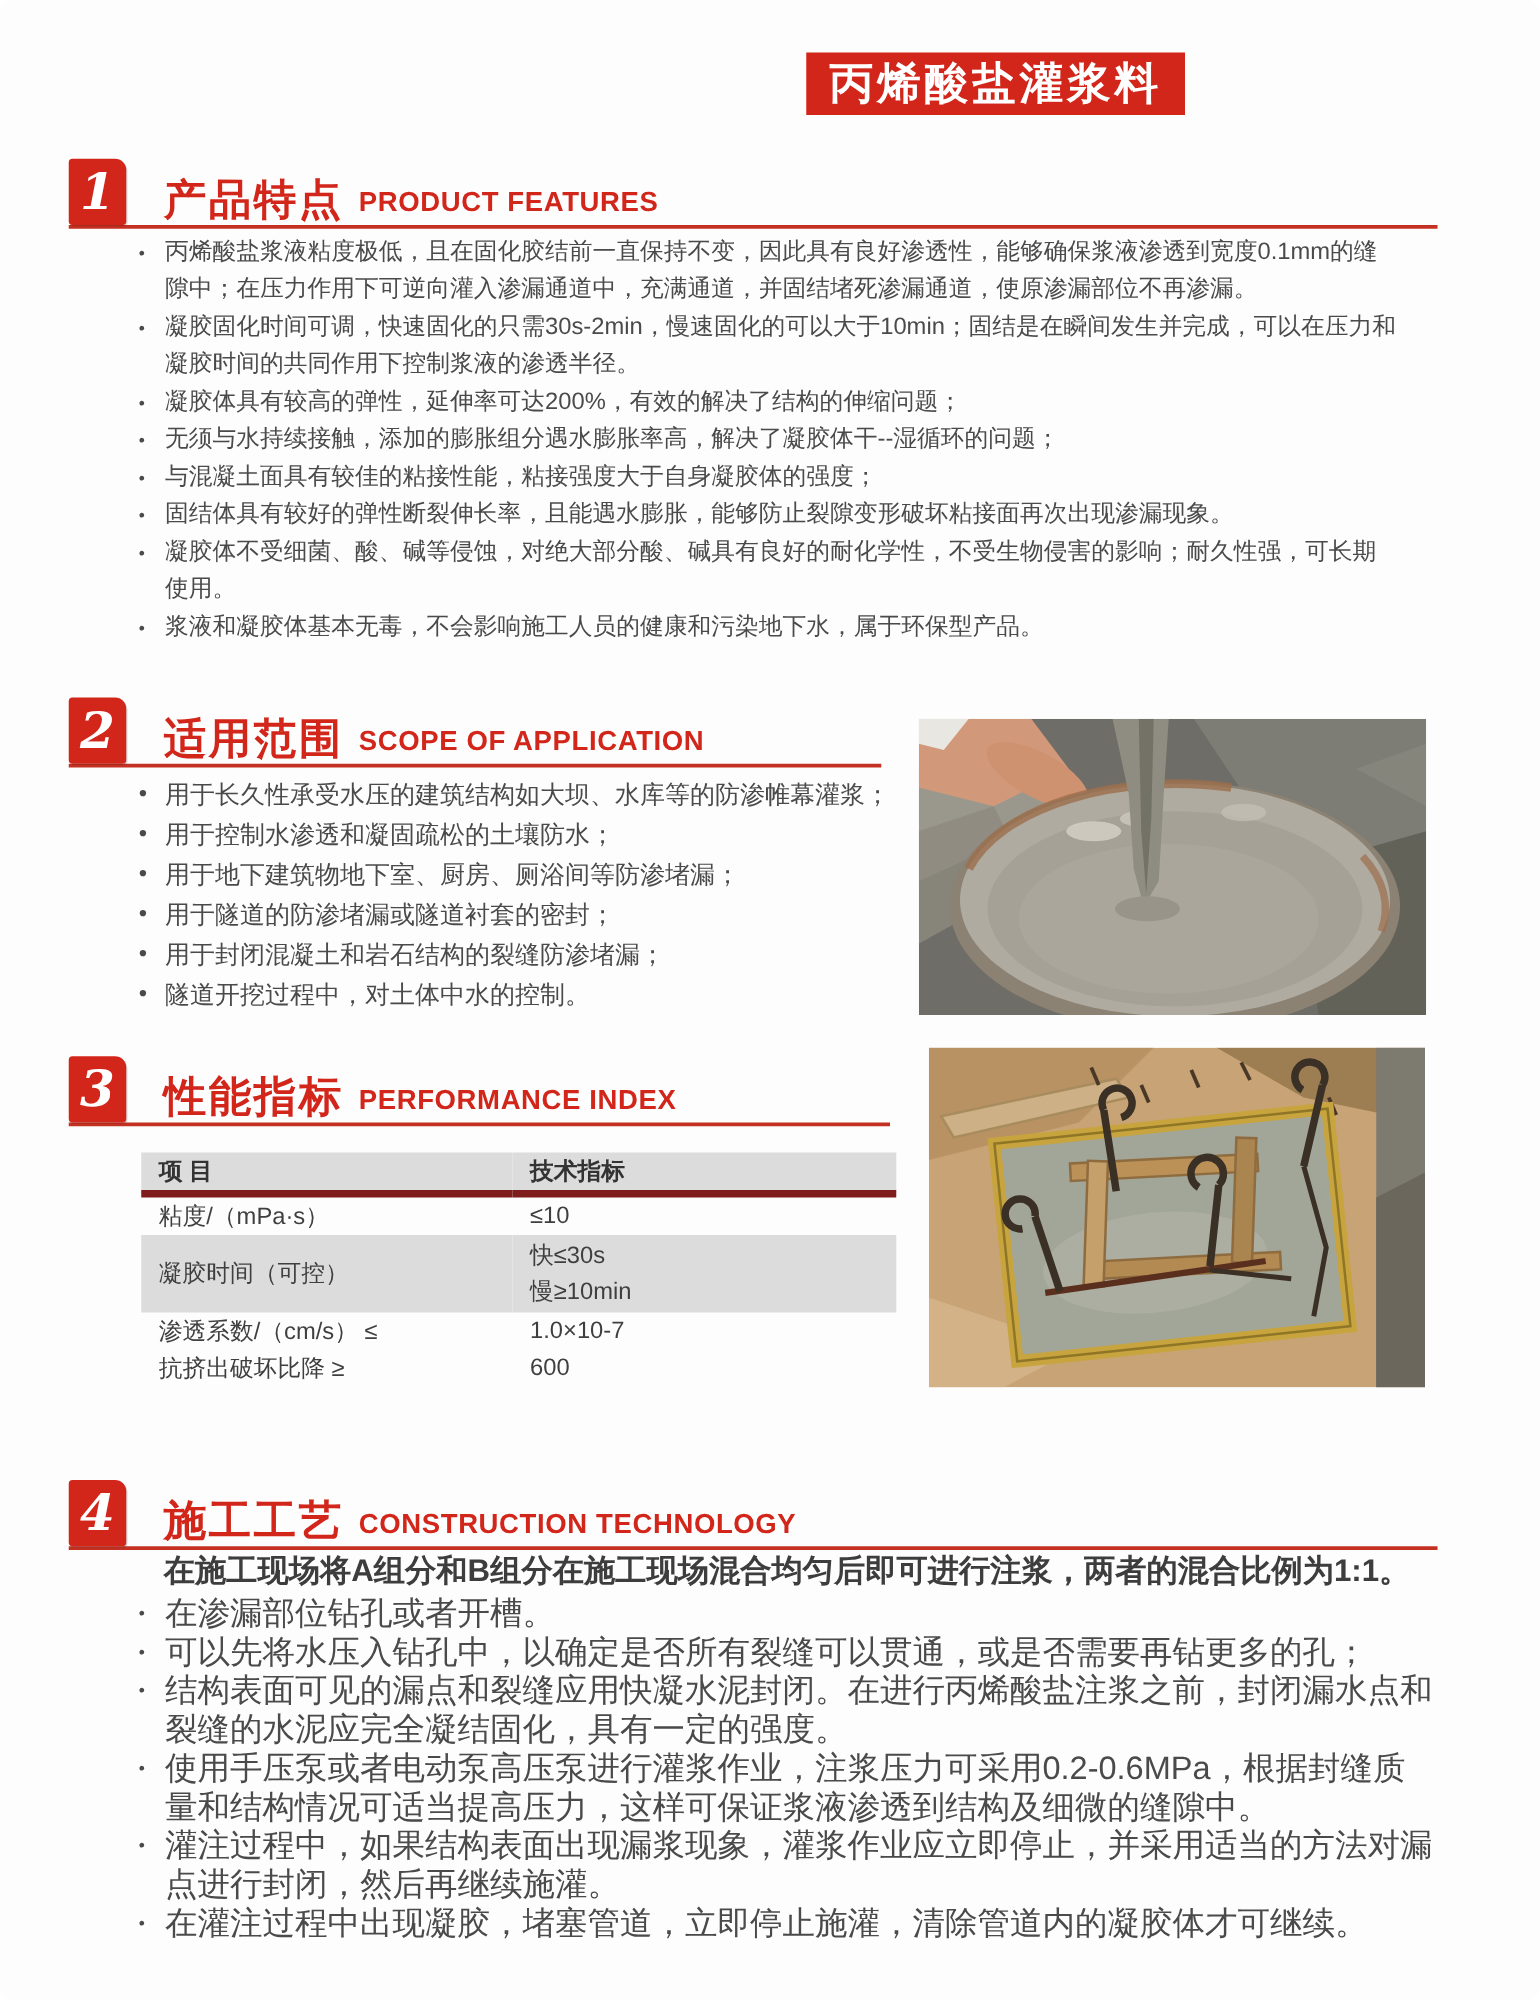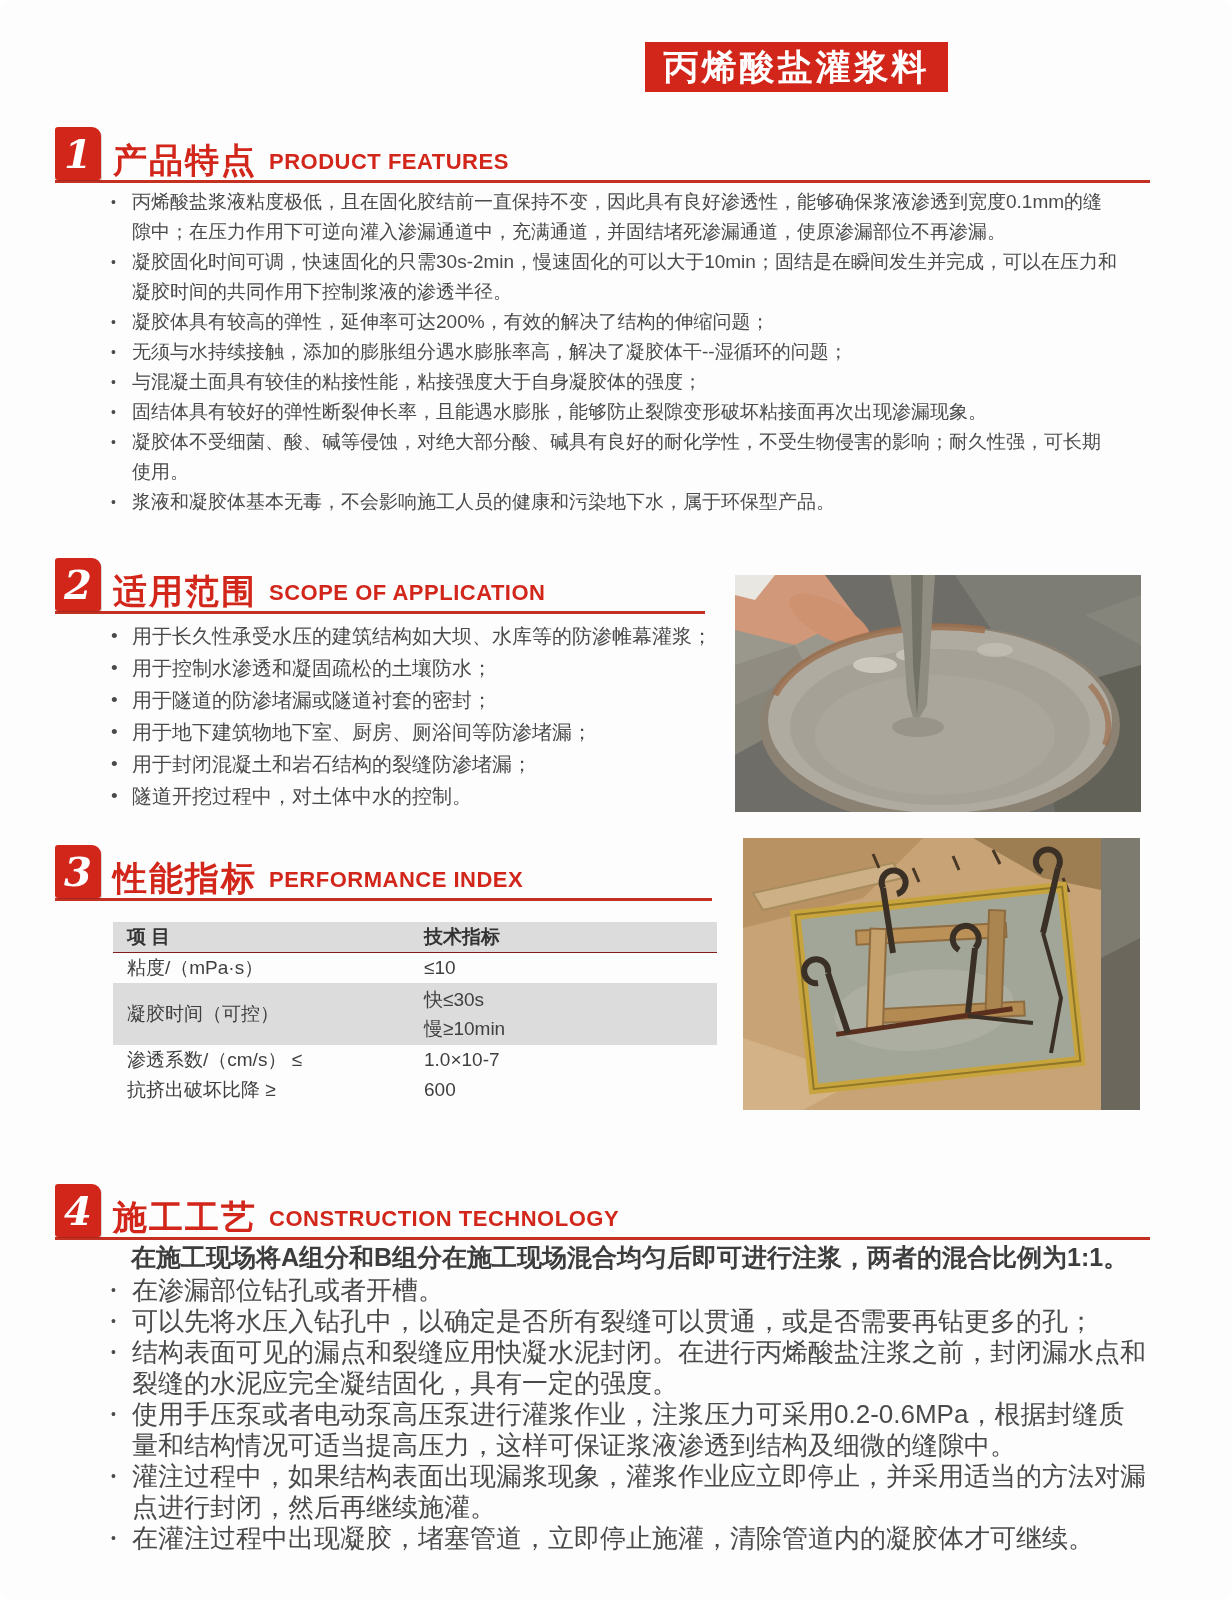--- a/index.html
+++ b/index.html
@@ -30,21 +30,21 @@
     width:46px; height:53px; background:#d2261b; color:#ffffff;
     font-family:"DejaVu Serif","Liberation Serif",serif;
     font-style:italic; font-weight:bold; font-size:40px;
     display:flex; align-items:center; justify-content:center;
     border-radius:3px 9px 3px 3px;
     box-shadow:1px 1px 0 rgba(0,0,0,0.15);
     flex:0 0 auto;
   }
   .sec-title {
     color:#d2261b; font-size:34px; font-weight:bold;
-    margin-left:12px; line-height:1; padding-bottom:3px; letter-spacing:2px;
+    margin-left:30px; line-height:1; padding-bottom:3px; letter-spacing:2px;
   }
   .sec-sub {
     color:#d2261b; font-size:22px; font-weight:bold;
     margin-left:12px; padding-bottom:5px; letter-spacing:0.5px;
   }
   #sec1-header { top:127px; width:1095px; }
   #sec2-header { top:558px; width:650px; }
   #sec3-header { top:845px; width:657px; }
   #sec4-header { top:1184px; width:1095px; }
 
@@ -67,21 +67,21 @@
   }
 
   
   .spec-table {
     position:absolute; left:113px; top:922px; width:604px;
     border-collapse:collapse; font-size:19px; color:#3f3f3f;
   }
   .spec-table td { padding:2px 4px 2px 14px; vertical-align:middle; height:28px; }
   .spec-table td.col1 { width:297px; }
   .spec-table tr.stripe { background:#dcdcdc; }
-  .spec-table tr.head td { font-weight:bold; color:#333; border-bottom:1px solid #7f1d1d; }
+  .spec-table tr.head td { font-weight:bold; color:#333; border-bottom:6px solid #7f1d1d; }
   .twoline div { line-height:29px; }
 
   
   .photo { position:absolute; overflow:hidden; }
   #photo-mixing { left:735px; top:575px; width:406px; height:237px; }
   #photo-formwork { left:743px; top:838px; width:397px; height:272px; }
   .photo svg { display:block; width:100%; height:100%; }
 </style>
 </head>
 <body>
@@ -109,22 +109,22 @@
 
   <div class="sec-header" id="sec2-header">
     <div class="num-box">2</div>
     <div class="sec-title">适用范围</div>
     <div class="sec-sub">SCOPE OF APPLICATION</div>
   </div>
 
   <ul class="bullets" id="list-scope">
     <li>用于长久性承受水压的建筑结构如大坝、水库等的防渗帷幕灌浆；</li>
     <li>用于控制水渗透和凝固疏松的土壤防水；</li>
+    <li>用于地下建筑物地下室、厨房、厕浴间等防渗堵漏；</li>
     <li>用于隧道的防渗堵漏或隧道衬套的密封；</li>
-    <li>用于地下建筑物地下室、厨房、厕浴间等防渗堵漏；</li>
     <li>用于封闭混凝土和岩石结构的裂缝防渗堵漏；</li>
     <li>隧道开挖过程中，对土体中水的控制。</li>
   </ul>
 
   <div class="photo" id="photo-mixing">
     <svg viewBox="0 0 406 237" preserveAspectRatio="none">
       <rect x="0" y="0" width="406" height="237" fill="#6e6d67"></rect>
       <polygon points="220,0 406,0 406,120 260,60" fill="#7d7c75"></polygon>
       <polygon points="300,120 406,90 406,237 320,237" fill="#636258"></polygon>
       <polygon points="350,40 406,20 406,70" fill="#8a897f" opacity="0.7"></polygon>

